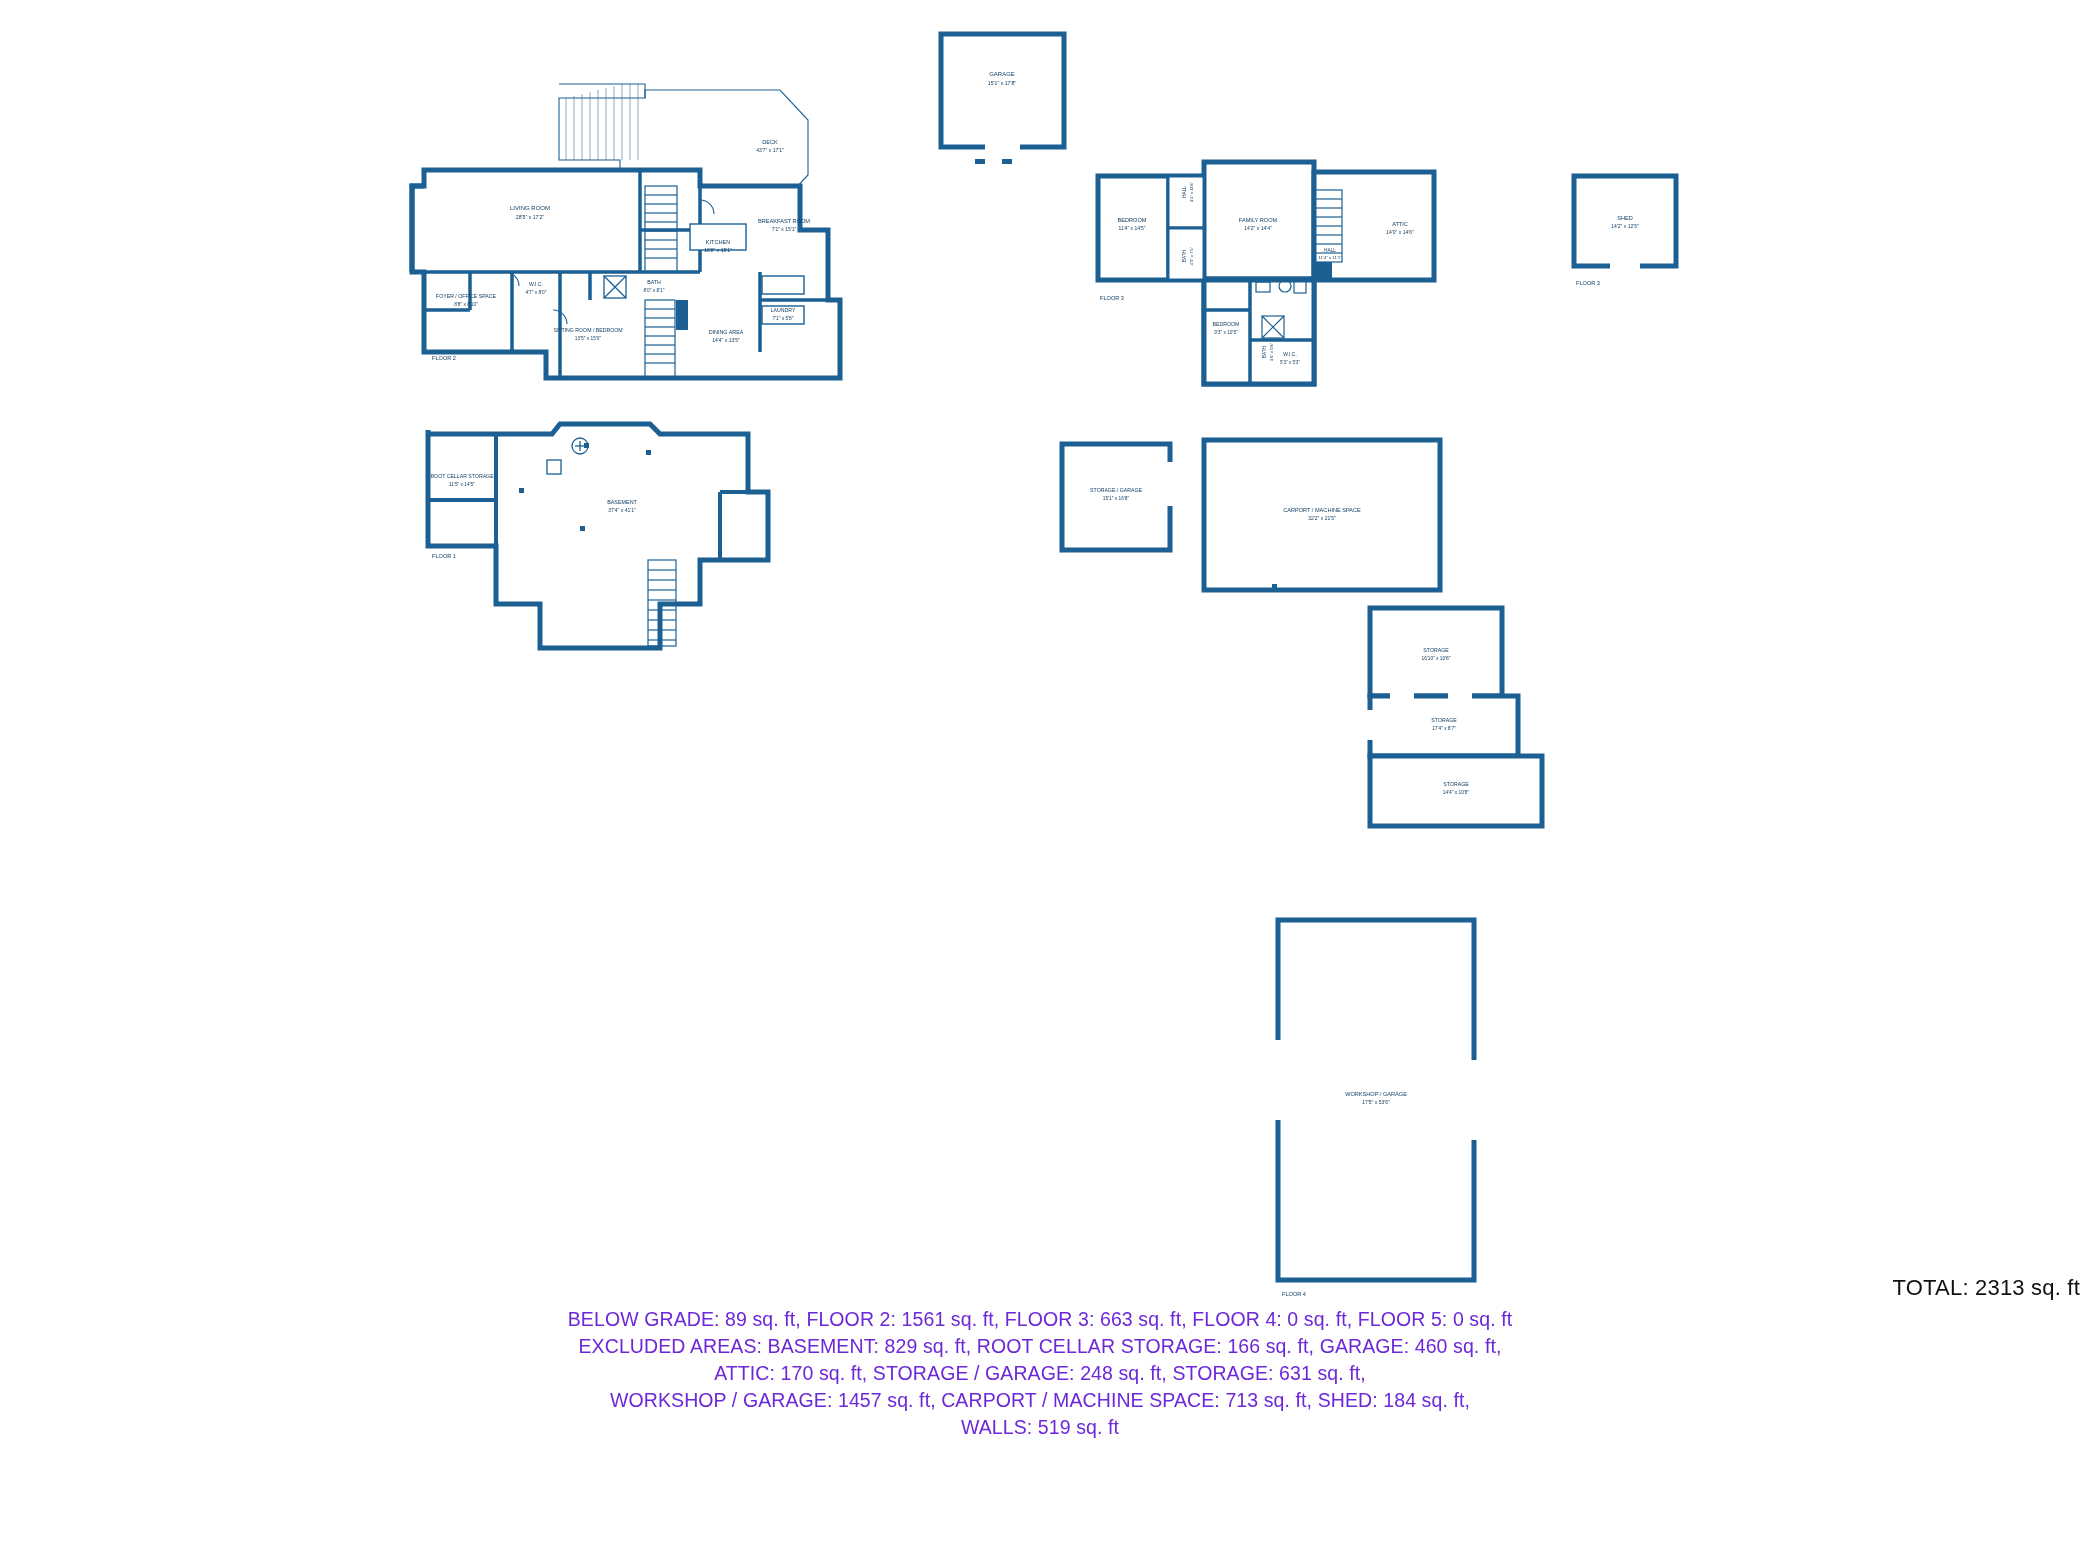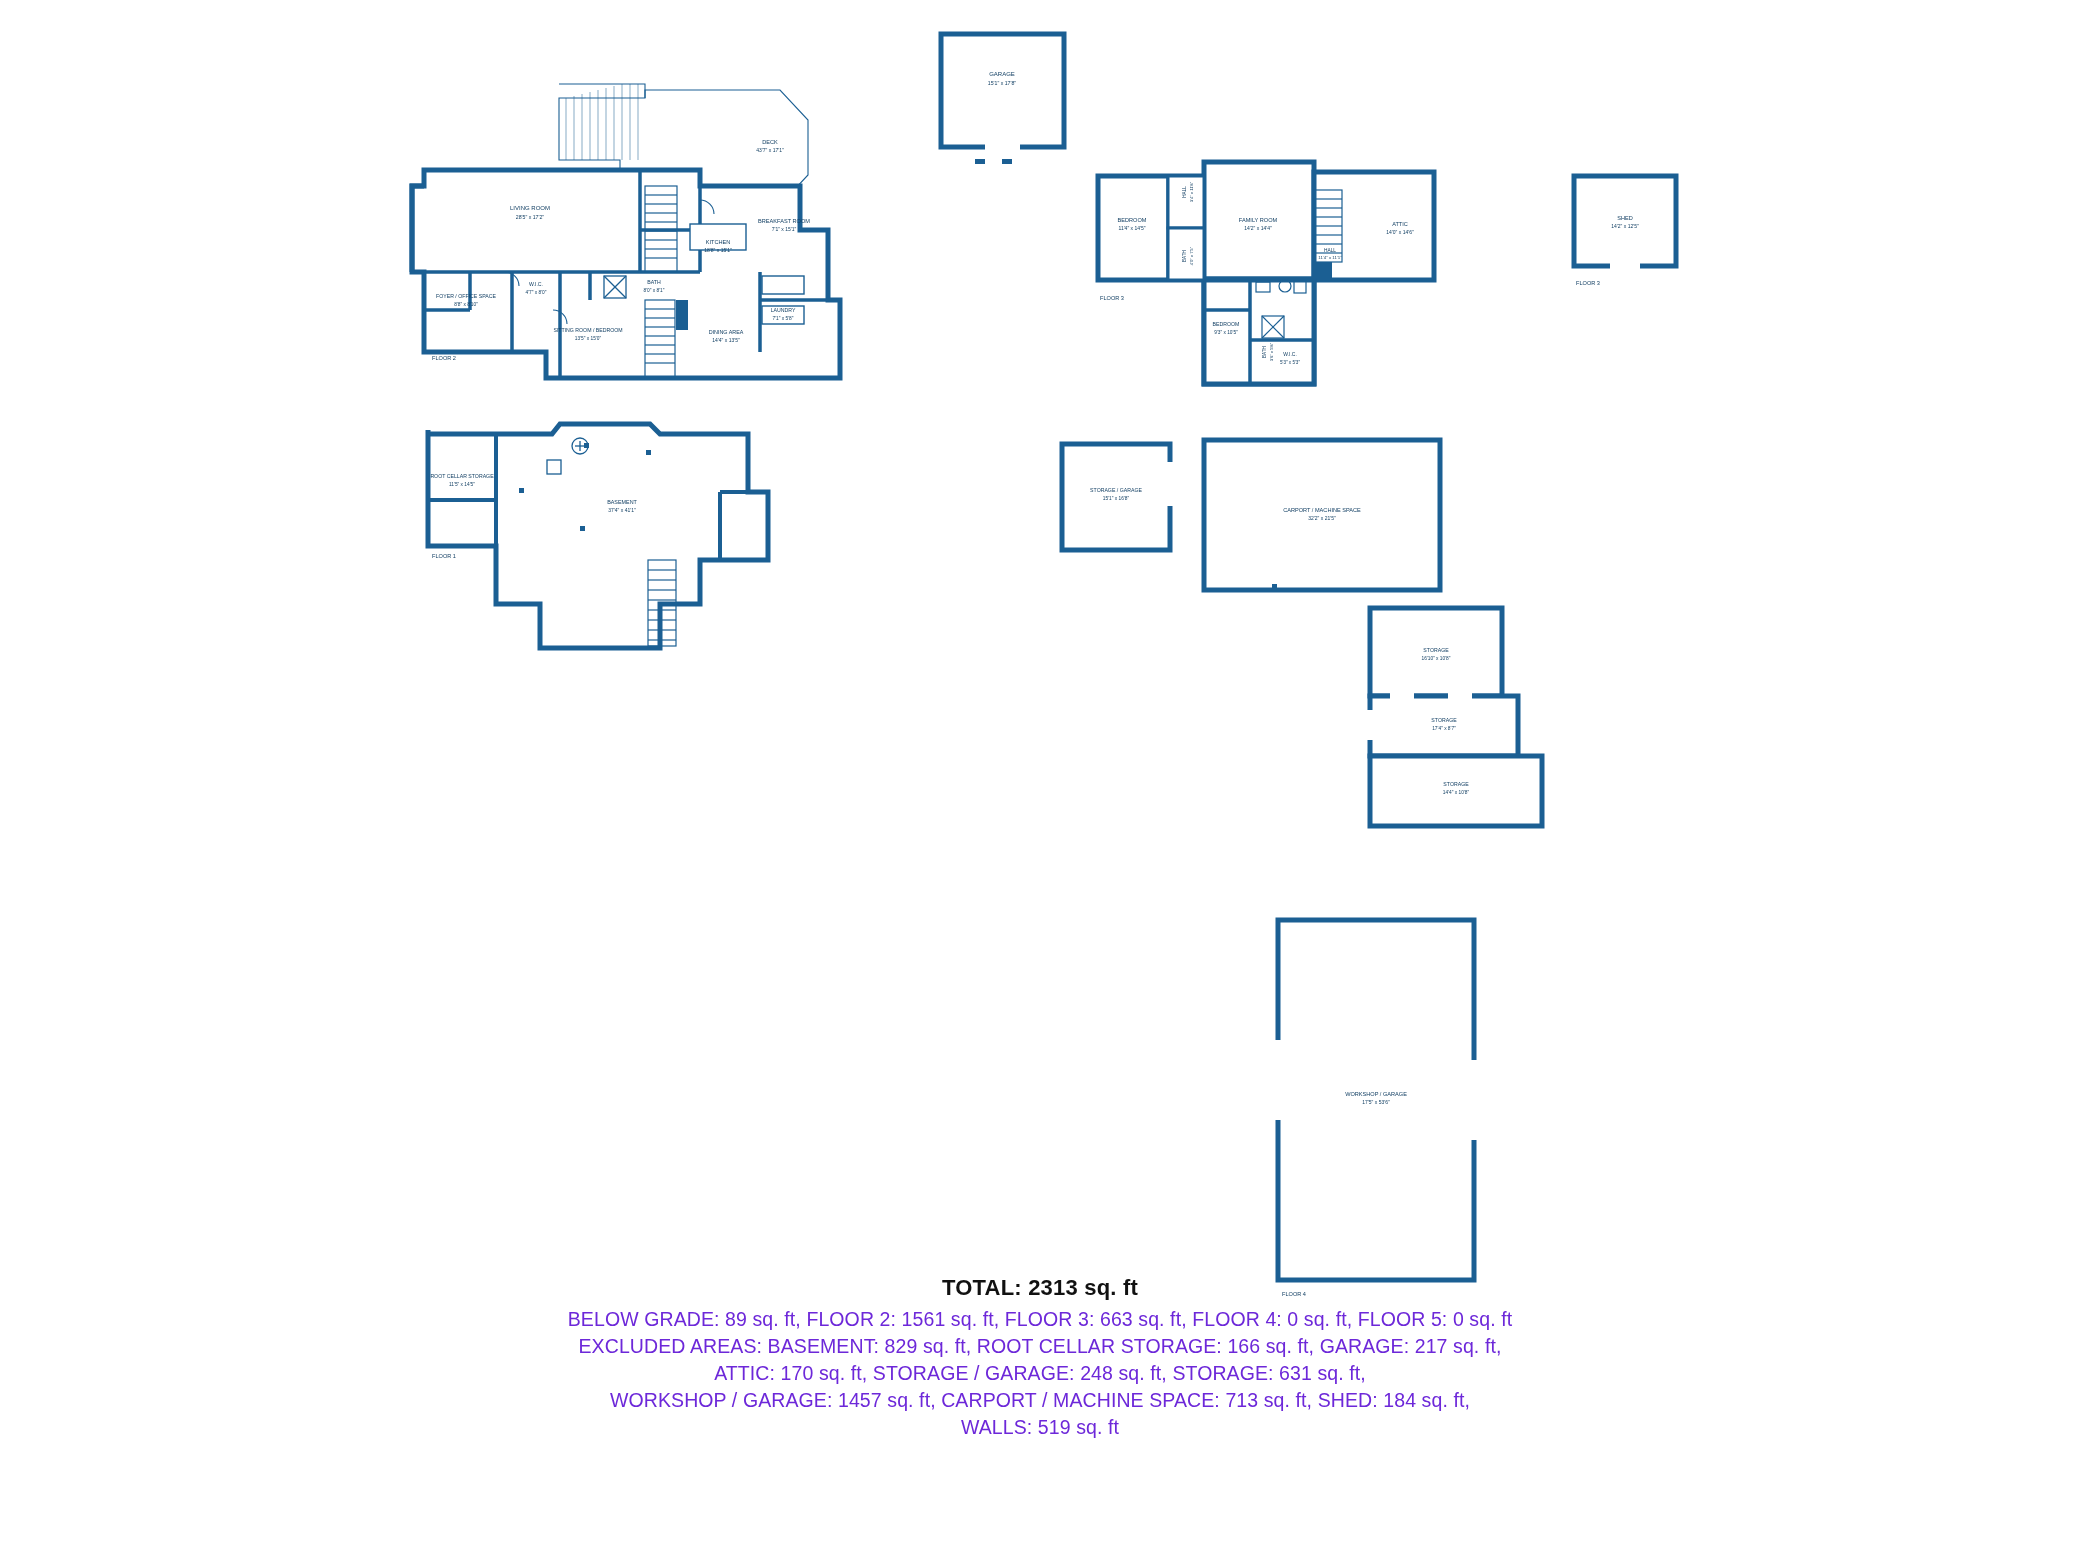--- a/index.html
+++ b/index.html
@@ -30,24 +30,25 @@
   
   .summary {
     position: absolute;
     left: 0;
     top: 1275px;
     width: 2080px;
     text-align: center;
   }
   .summary .total {
     font-size: 22px;
-    font-weight: bold;
+    font-weight: normal;
     color: #111;
     letter-spacing: 0.2px;
     margin-bottom: 5px;
+    text-align: right;
   }
   .summary .line {
     font-size: 19.5px;
     color: #6d28d9;
     line-height: 27px;
     letter-spacing: 0.1px;
   }
   .summary .credit {
     margin-top: 20px;
     font-size: 12.5px;
@@ -347,19 +348,19 @@
       <text class="room-label" x="1376" y="1096" text-anchor="middle" font-size="5.6">WORKSHOP / GARAGE</text>
       <text class="room-label" x="1376" y="1104" text-anchor="middle" font-size="5">17'5" x 53'6"</text>
       <text class="floor-tag" x="1282" y="1296" font-size="5.6">FLOOR 4</text>
     </g>
 
   </svg>
 
   <div class="summary">
     <div class="total">TOTAL: 2313 sq. ft</div>
     <div class="line">BELOW GRADE: 89 sq. ft, FLOOR 2: 1561 sq. ft, FLOOR 3: 663 sq. ft, FLOOR 4: 0 sq. ft, FLOOR 5: 0 sq. ft</div>
-    <div class="line">EXCLUDED AREAS: BASEMENT: 829 sq. ft, ROOT CELLAR STORAGE: 166 sq. ft, GARAGE: 217 sq. ft,</div>
+    <div class="line">EXCLUDED AREAS: BASEMENT: 829 sq. ft, ROOT CELLAR STORAGE: 166 sq. ft, GARAGE: 460 sq. ft,</div>
     <div class="line">ATTIC: 170 sq. ft, STORAGE / GARAGE: 248 sq. ft, STORAGE: 631 sq. ft,</div>
     <div class="line">WORKSHOP / GARAGE: 1457 sq. ft, CARPORT / MACHINE SPACE: 713 sq. ft, SHED: 184 sq. ft,</div>
     <div class="line">WALLS: 519 sq. ft</div>
   </div>
 
 </div>
 
 </body></html>

